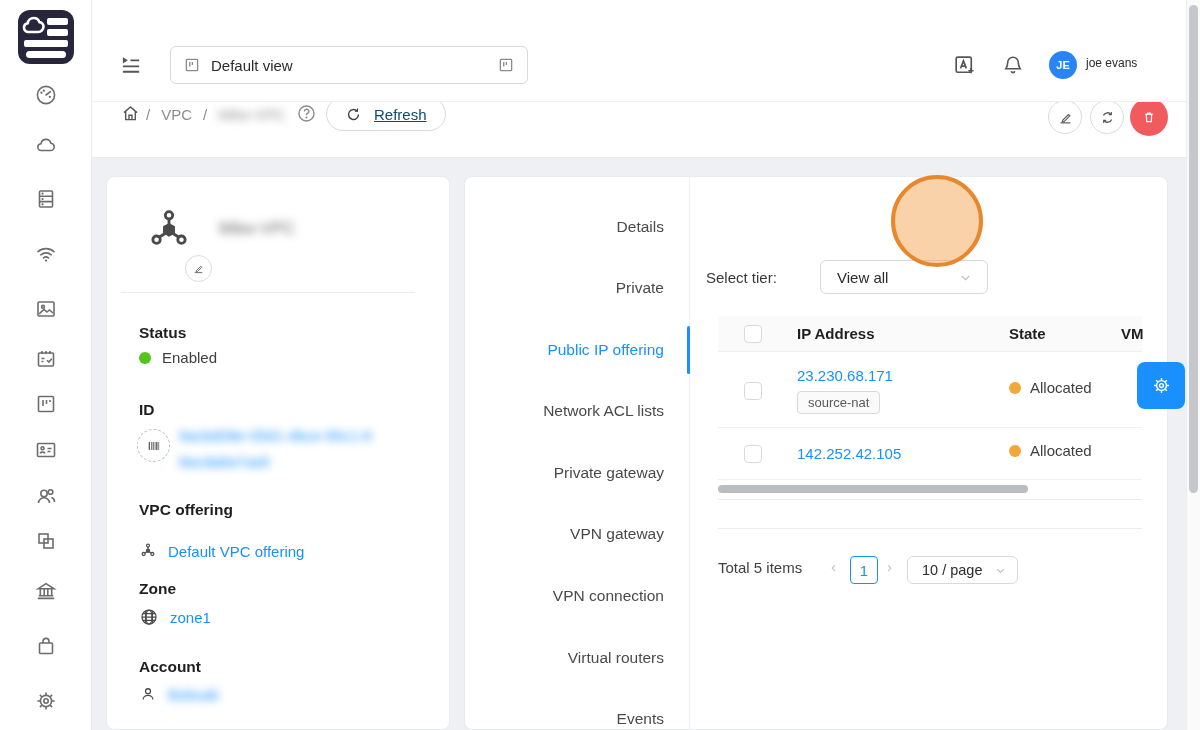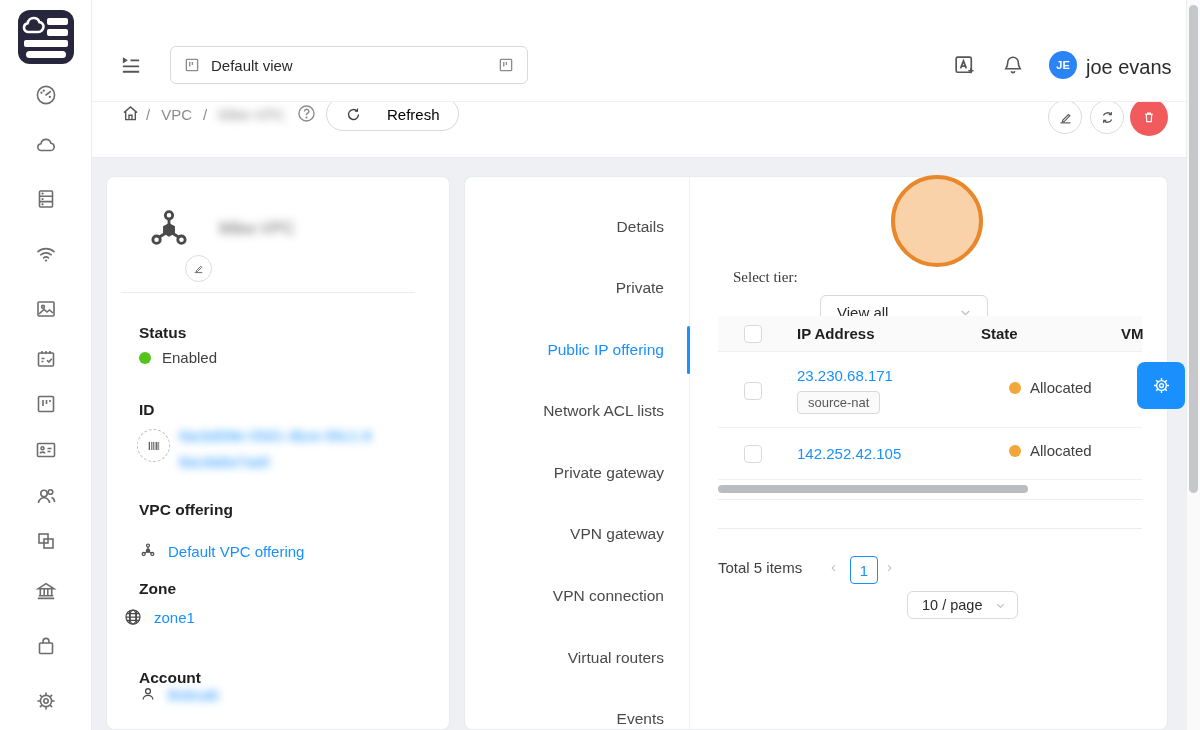--- a/index.html
+++ b/index.html
@@ -12,27 +12,27 @@
   .logo { position:absolute; left:18px; top:10px; width:56px; height:54px; background:#27263d; border-radius:12px; }
   .side-item { position:absolute; left:34px; width:24px; height:24px; color:#6d6d6d; cursor:pointer; }
   .side-item svg { width:24px; height:24px; display:block; }
 
   
   .header { position:absolute; left:92px; top:0; width:1108px; height:73px; background:#fff; border-bottom:1px solid #f0f0f0; z-index:5;margin-top:29px; }
   .icbtn { color:#555; cursor:pointer; }
   .view-select { position:absolute; left:78px; top:17px; width:358px; height:38px; border:1px solid #d9d9d9; border-radius:6px; background:#fff; display:flex; align-items:center; padding:0 12px; cursor:pointer; }
   .view-select .lbl { margin-left:10px; font-size:15px; color:#2b2b2b; flex:1; }
   .avatar { position:absolute; left:957px; top:22px; width:28px; height:28px; border-radius:50%; background:#2a84f5; color:#fff; font-size:11px; font-weight:bold; display:flex; align-items:center; justify-content:center; }
-  .uname { position:absolute; left:994px; top:27px; font-size:20px; color:#2b2b2b; }
+  .uname { position:absolute; left:994px; top:27px; font-size:12px; color:#2b2b2b; }
 
   
   .crumb-band { position:absolute; left:92px; top:73px; width:1108px; height:85px; background:#fff; border-bottom:1px solid #e9ebee; z-index:4; }
   .crumbs { position:absolute; left:54px; top:33px; font-size:15px; color:#8c8c8c; display:flex; gap:11px; align-items:center; }
   .blurred { filter:blur(4px); }
-  .refresh-btn { position:absolute; left:234px; top:24px; height:34px; padding:0 18px; border:1px solid #d9d9d9; border-radius:17px; background:#fff; display:flex; align-items:center; gap:25px; font-size:15px; color:#000000; cursor:pointer; }
+  .refresh-btn { position:absolute; left:234px; top:24px; height:34px; padding:0 18px; border:1px solid #d9d9d9; border-radius:17px; background:#fff; display:flex; align-items:center; gap:12px; font-size:15px; color:#0c4a6e; cursor:pointer;text-decoration:underline; }
   .circ-btn { position:absolute; width:34px; height:34px; border-radius:50%; border:1px solid #dcdcdc; background:#fff; display:flex; align-items:center; justify-content:center; color:#555; cursor:pointer; }
   .circ-btn.danger { width:38px; height:38px; border:none; background:#f15b5e; color:#fff; }
 
   
   .page-bg { position:absolute; left:92px; top:158px; width:1108px; height:572px; background:#eef0f3; z-index:1; }
 
   .card { position:absolute; background:#fff; border:1px solid #e9ecef; border-radius:8px; z-index:2; }
 
   
   .info-card { left:106px; top:176px; width:344px; height:554px;text-decoration:underline; }
@@ -49,22 +49,22 @@
   .barcode-circ { position:absolute; left:30px; top:252px; width:33px; height:33px; border:1px dashed #bfbfbf; border-radius:50%; display:flex; align-items:center; justify-content:center; color:#555; }
 
   
   .detail-card { left:464px; top:176px; width:704px; height:554px; overflow:hidden; }
   .tabs-col { position:absolute; left:0; top:0; width:225px; height:554px; border-right:1px solid #f0f0f0; }
   .tab { position:absolute; right:25px; height:24px; line-height:24px; font-size:15.5px; color:#4a4a4a; white-space:nowrap; cursor:pointer; }
   .tab.active { color:#1890ff; }
   .tab-bar { position:absolute; left:222px; top:149px; width:3px; height:48px; background:#1890ff; border-radius:2px; }
 
   .acquire-btn { position:absolute; left:253px; top:28px; width:424px; height:36px; border:1px dashed #74b0ef; border-radius:6px; background:#fff; display:flex; align-items:center; justify-content:center; gap:9px; font-size:15px; color:#1890ff; cursor:pointer; }
-  .tier-label { position:absolute; left:268px; top:92px; font-size:15px; color:#383838;font-family:Liberation Serif, serif; }
-  .select-box { position:absolute; height:34px; border:1px solid #d9d9d9; border-radius:6px; background:#fff; display:flex; align-items:center; font-size:15px; color:#2b2b2b; cursor:pointer;margin-top:35px; }
+  .tier-label { position:absolute; left:241px; top:92px; font-size:15px; color:#383838; }
+  .select-box { position:absolute; height:34px; border:1px solid #d9d9d9; border-radius:6px; background:#fff; display:flex; align-items:center; font-size:15px; color:#2b2b2b; cursor:pointer; }
   .tier-select { left:355px; top:83px; width:168px; padding:0 14px 0 16px; }
   .select-box .chev { margin-left:auto; color:#bfbfbf; }
 
   .thead { position:absolute; left:253px; top:139px; width:424px; height:36px; background:#fafafa; border-bottom:1px solid #f0f0f0; }
   .th { position:absolute; font-size:15px; font-weight:bold; color:#1f1f1f; top:148px; }
   .checkbox { position:absolute; width:18px; height:18px; border:1.5px solid #d9d9d9; border-radius:4px; background:#fff; cursor:pointer; }
   .rowline { position:absolute; left:253px; width:424px; height:1px; background:#f0f0f0; }
   .cell-ip { position:absolute; left:332px; font-size:15px; }
   .tag { position:absolute; left:332px; top:214px; padding:3px 10px; border:1px solid #d9d9d9; background:#fafafa; border-radius:4px; font-size:13px; color:#595959; }
   .state-cell { position:absolute; left:544px; display:flex; align-items:center; gap:9px; font-size:15px; color:#404040; }
@@ -333,31 +333,31 @@
           <circle cx="24" cy="9.5" r="4"></circle>
             <circle cx="12.5" cy="32" r="4"></circle>
             <circle cx="35.5" cy="32" r="4"></circle>
         </g>
         <circle cx="24" cy="23" r="6" fill="#555"></circle>
       </svg>
       <span class="link">Default VPC offering</span>
     </div>
 
     <div class="f-label" style="top:403px">Zone</div>
-    <div class="f-row" style="top:430px; left:16px">
+    <div class="f-row" style="top:430px; left:32px">
       <svg viewBox="0 0 24 24" width="20" height="20" fill="none" stroke="#4a4a4a" stroke-width="1.5">
         <circle cx="12" cy="12" r="8.4"></circle>
         <ellipse cx="12" cy="12" rx="3.6" ry="8.4"></ellipse>
         <path d="M3.6 12h16.8M4.7 8h14.6M4.7 16h14.6"></path>
         <path d="M8 4.6v14.8M16 4.6v14.8"></path>
       </svg>
       <span class="link">zone1</span>
     </div>
 
-    <div class="f-label" style="top:492px">Account</div>
+    <div class="f-label" style="top:481px">Account</div>
     <div class="f-row" style="top:508px">
       <svg viewBox="0 0 24 24" width="18" height="18" fill="none" stroke="#4a4a4a" stroke-width="1.7">
         <circle cx="12" cy="8.3" r="3.3"></circle>
           <path d="M5.5 19.4c0-4.1 4-5.6 6.5-5.6s6.5 1.5 6.5 5.6"></path>
       </svg>
       <span class="link blurred">Bobsab</span>
     </div>
   </div>
 
   <div class="card detail-card">
@@ -379,21 +379,21 @@
     <div class="select-box tier-select">
       <span>View all</span>
       <svg class="chev" viewBox="0 0 24 24" width="15" height="15" fill="none" stroke="currentColor" stroke-width="2">
         <path d="M6 9.5l6 6 6-6"></path>
       </svg>
     </div>
 
     <div class="thead"></div>
     <div class="checkbox" style="left:279px; top:148px"></div>
     <div class="th" style="left:332px">IP Address</div>
-    <div class="th" style="left:516px">State</div>
+    <div class="th" style="left:544px">State</div>
     <div class="th" style="left:656px">VM</div>
 
     <div class="checkbox" style="left:279px; top:205px"></div>
     <div class="cell-ip" style="top:190px">
       <span class="link">23.230.68.171</span>
     </div>
     <div class="tag">source-nat</div>
     <div class="state-cell" style="top:202px">
       <span class="dot orange"></span>
       <span>Allocated</span>

